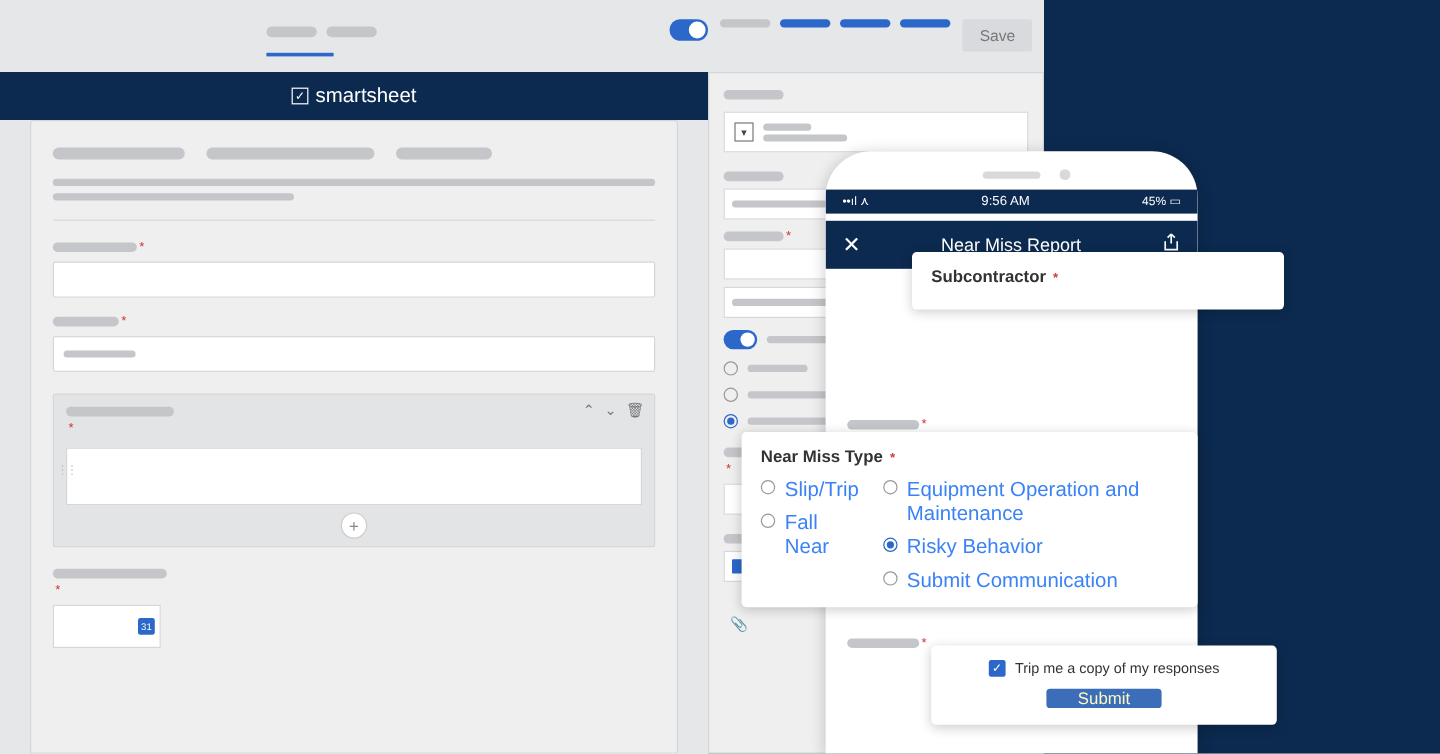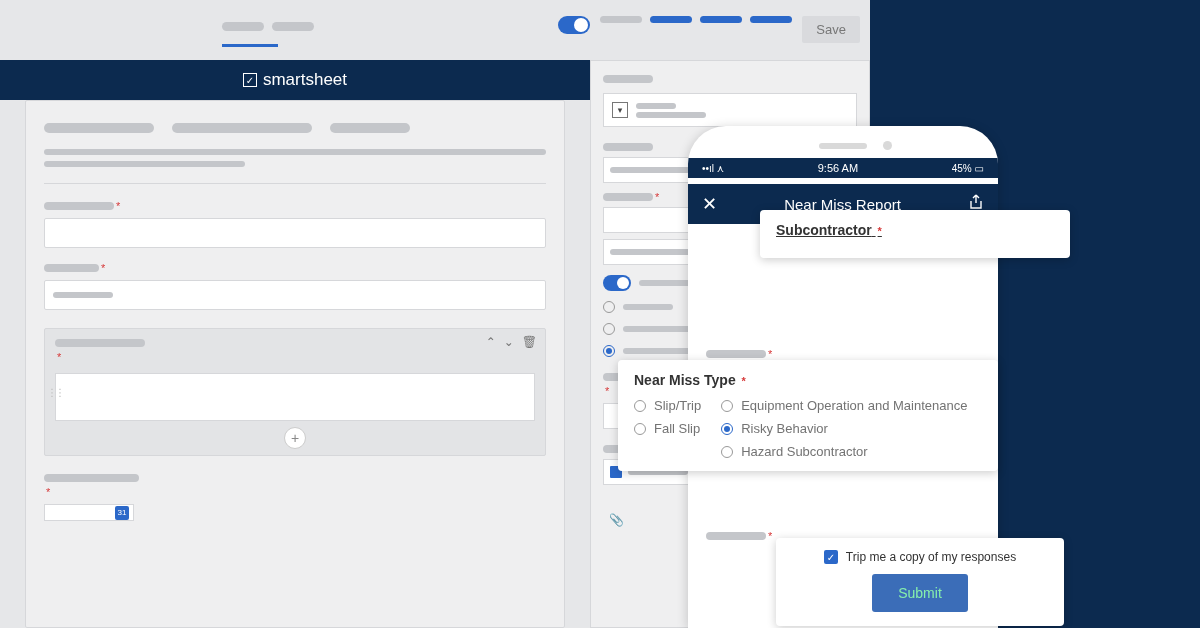--- a/index.html
+++ b/index.html
@@ -37,21 +37,21 @@
 .field-block { margin-top: 8px; }
 .field-block .label-row { display:flex; align-items:center; }
 
 .editor-block { background: #e3e4e6; border: 1px solid #d6d7da; border-radius: 2px; padding: 10px 10px 6px 10px; margin-top: 18px; position: relative; }
 .editor-controls { position:absolute; right:8px; top:6px; display:flex; gap:8px; color:#777; font-size:12px; }
 .editor-input { width:100%; height:48px; background:#fff; border:1px solid #d6d7da; margin-top:8px; }
 .drag-handle { position:absolute; left:2px; top:50%; transform:translateY(-50%); color:#bbb; font-size:10px; letter-spacing:-2px; }
 .add-circle { width:22px; height:22px; border:1px solid #ccc; border-radius:50%; background:#fff; display:flex; align-items:center; justify-content:center; color:#888; font-size:14px; margin:6px auto 0; }
 
 .date-field-row { display:flex; align-items:center; margin-top:18px; }
-.date-box { width:90px; height:17px; background:#fff; border:1px solid #d6d7da; display:flex; align-items:center; justify-content:flex-end; padding:0 4px; margin-top:4px;}
+.date-box { width:90px; height:36px; background:#fff; border:1px solid #d6d7da; display:flex; align-items:center; justify-content:flex-end; padding:0 4px; margin-top:4px;}
 .cal-icon { width:14px; height:14px; background:#2b68c9; color:#fff; font-size:8px; display:flex; align-items:center; justify-content:center; border-radius:2px; }
 
 .right-panel { position: absolute; top: 60px; left: 590px; width: 280px; height: 568px; background: #efeff0; border: 1px solid #d6d7da; }
 .right-panel .rp-inner { padding: 14px 12px 0 12px; }
 .rp-header-line { display:flex; gap:8px; margin-bottom:10px; }
 .rp-select { width:100%; height:34px; background:#fff; border:1px solid #d6d7da; display:flex; align-items:center; gap:8px; padding:0 8px; margin-bottom: 16px; }
 .caret-box { width:16px; height:16px; border:1px solid #777; display:flex; align-items:center; justify-content:center; font-size:9px; color:#444; }
 .rp-row { display:flex; align-items:center; gap:8px; margin:10px 0; }
 .toggle-sm { width:28px; height:16px; border-radius:9px; background:#2b68c9; position:relative; }
 .toggle-sm::after { content:""; position:absolute; right:2px; top:2px; width:12px; height:12px; background:#fff; border-radius:50%; }
@@ -64,34 +64,34 @@
 .phone { position: absolute; top: 126px; left: 688px; width: 310px; height: 502px; background:#fff; border-radius: 38px 38px 0 0; box-shadow: 0 2px 12px rgba(0,0,0,0.2); overflow:hidden; }
 .phone-speaker { position:absolute; top:17px; left:50%; transform:translateX(-50%); width:48px; height:6px; background:#d9d9d9; border-radius:3px; }
 .phone-cam { position:absolute; top:15px; left:calc(50% + 40px); width:9px; height:9px; background:#d9d9d9; border-radius:50%; }
 .phone-status { position:absolute; top:32px; left:0; width:100%; height:20px; background:#0c2a4f; color:#fff; font-size:11px; display:flex; align-items:center; justify-content:space-between; padding:0 14px; }
 .phone-header { position:absolute; top:58px; left:0; width:100%; height:40px; background:#0c2a4f; color:#fff; display:flex; align-items:center; justify-content:space-between; padding:0 14px; }
 .phone-title { font-size:15px; }
 .phone-body { position:absolute; top:98px; left:0; right:0; bottom:0; padding:14px 18px; }
 
 .card { position:absolute; background:#fff; border-radius:4px; box-shadow: 0 2px 10px rgba(0,0,0,0.2); padding:12px 16px; }
 .card-sub { top: 210px; left: 760px; width: 310px; }
-.card-sub .clabel { font-size:14px; font-weight:600; color:#333; margin-bottom:8px;text-decoration:underline; }
+.card-sub .clabel { font-size:14px; font-weight:600; color:#333; margin-bottom:8px; }
 .card-sub input { width:100%; height:32px; border:1px solid #ccc; border-radius:3px; padding:0 8px; font-size:13px; }
 
 .card-type { top: 360px; left: 618px; width: 380px; }
 .card-type .clabel { font-size:14px; font-weight:600; color:#333; margin-bottom:10px; }
 .opts { display:flex; gap:20px; }
 .opt-col { display:flex; flex-direction:column; gap:8px; }
-.opt-item { display:flex; align-items:flex-start; gap:8px; font-size:13px; color:#737373; }
+.opt-item { display:flex; align-items:flex-start; gap:8px; font-size:17px; color:#3b82f6; }
 .opt-item .radio { margin-top:2px; flex-shrink:0; }
 
 .card-submit { top: 538px; left: 776px; width: 288px; padding:12px 14px 14px; }
 .chk-row { display:flex; align-items:center; gap:8px; font-size:12px; color:#333; margin-bottom:10px; justify-content:center; }
 .chk { width:14px; height:14px; background:#2b68c9; border-radius:2px; color:#fff; font-size:10px; display:flex; align-items:center; justify-content:center; }
-.submit-btn { display:block; margin:0 auto; background:#3b6db8; color:#86efac; border:none; padding:11px 26px; font-size:14px; border-radius:3px;text-align:right; }
+.submit-btn { display:block; margin:0 auto; background:#3b6db8; color:#fef9c3; border:none; padding:0 26px; font-size:14px; border-radius:3px;text-align:right; }
 .x-icon { font-size:18px; font-weight:300; }
 .signal { font-size: 10px; }
 .batt { font-size: 10px; }
 </style>
 </head>
 <body>
 
 <div class="bg-dark"></div>
 <div class="bg-dark-wide"></div>
 
@@ -262,35 +262,35 @@
 <div class="card card-type">
   <div class="clabel"><span>Near Miss Type</span> <span class="req">*</span></div>
   <div class="opts">
     <div class="opt-col" id="opts-left">
         <div class="opt-item">
           <span class="radio"></span>
           <span>Slip/Trip</span>
         </div>
         <div class="opt-item">
           <span class="radio"></span>
-          <span>Fall Slip</span>
+          <span>Fall Near</span>
         </div>
       </div>
     <div class="opt-col" id="opts-right">
         <div class="opt-item">
           <span class="radio"></span>
           <span>Equipment Operation and Maintenance</span>
         </div>
         <div class="opt-item">
           <span class="radio filled"></span>
           <span>Risky Behavior</span>
         </div>
         <div class="opt-item">
           <span class="radio"></span>
-          <span>Hazard Subcontractor</span>
+          <span>Submit Communication</span>
         </div>
       </div>
   </div>
 </div>
 
 <div class="card card-submit">
   <div class="chk-row">
     <span class="chk">✓</span>
     <span>Trip me a copy of my responses</span>
   </div>

